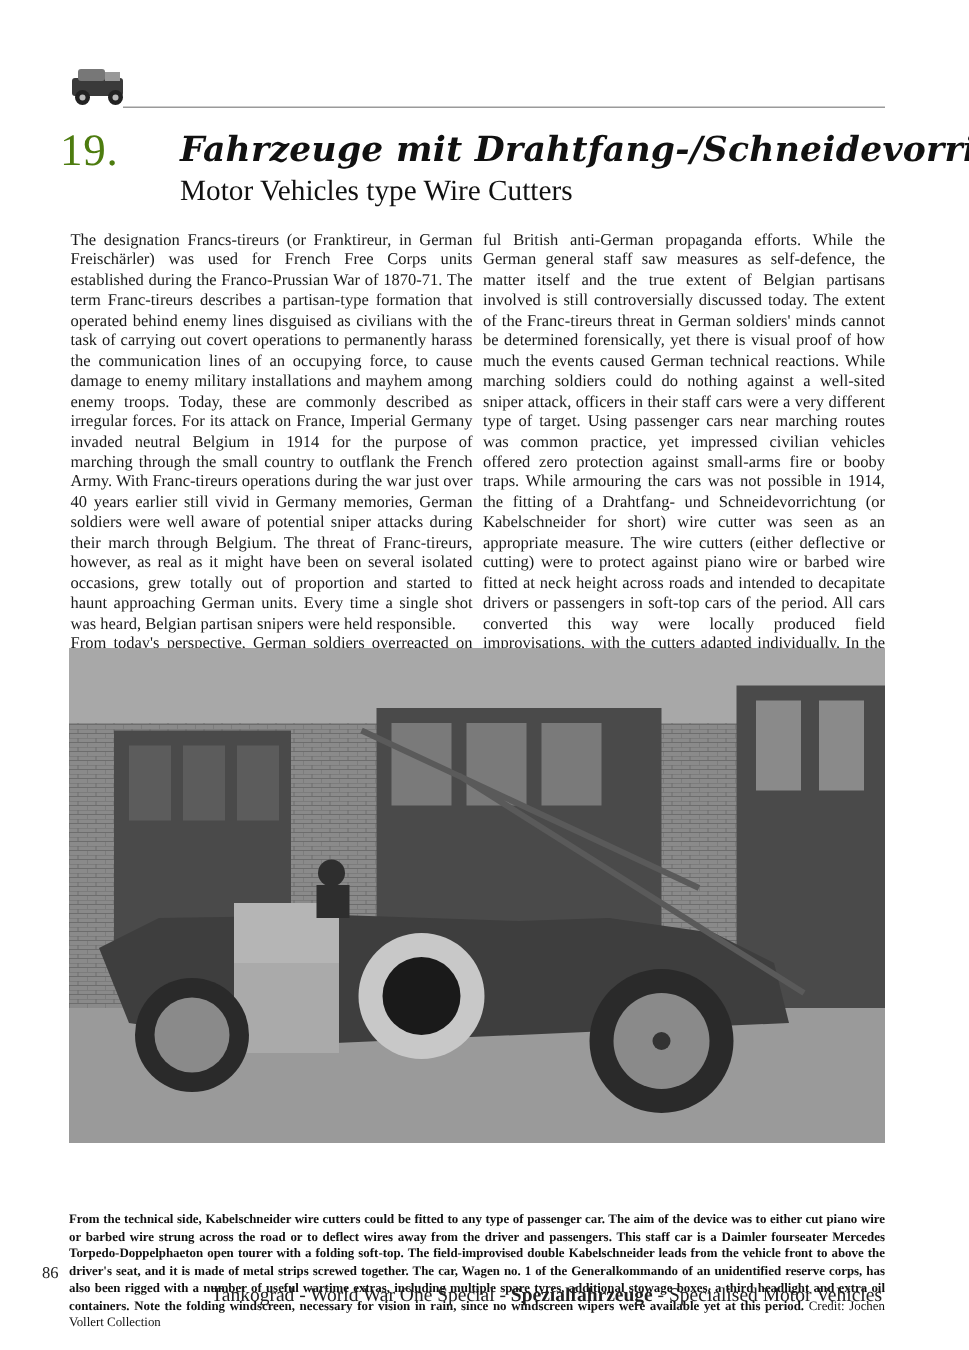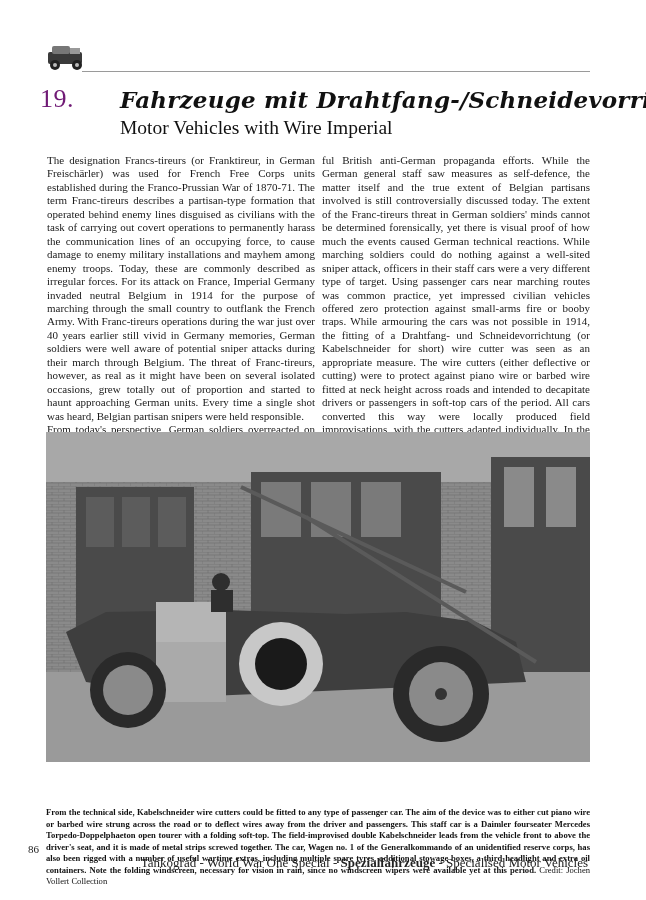--- a/index.html
+++ b/index.html
@@ -1,19 +1,19 @@
 <!DOCTYPE html>
 <html><head>
 <meta charset="utf-8">
 <style>
   html, body { margin:0; padding:0; background:#ffffff; }
   body { width:646px; height:900px; position:relative; overflow:hidden; font-family:"Liberation Serif", serif; color:#1a1a1a; }
   .logo { position:absolute; left:44px; top:38px; width:44px; height:34px; }
   .rule { position:absolute; left:82px; top:71px; width:508px; height:1px; background:#9a9a9a; }
-  .chap-num { position:absolute; left:40px; top:84px; font-size:26px; letter-spacing:0.5px; color:#701a75; }
+  .chap-num { position:absolute; left:40px; top:84px; font-size:30px; letter-spacing:0.5px; color:#4d7c0f; }
   .title-de { position:absolute; left:120px; top:86px; font-size:23px; font-family:"DejaVu Serif", serif; font-style:italic; font-weight:bold; color:#111; letter-spacing:0.2px; white-space:nowrap; }
   .title-en { position:absolute; left:120px; top:117px; font-size:19.5px; color:#111; white-space:nowrap; }
   .col { position:absolute; top:154px; width:268px; font-size:11px; line-height:13.45px; text-align:justify; color:#1a1a1a; }
   .col.left { left:47px; }
   .col.right { left:322px; }
   .col p { margin:0; }
   .col p + p { text-indent:0; }
   .photo { position:absolute; left:46px; top:432px; width:544px; height:330px; background:#6d6d6d; overflow:hidden; }
   .caption { position:absolute; left:46px; top:807px; width:544px; font-size:8.6px; line-height:11.5px; font-weight:bold; text-align:justify; color:#111; }
   .caption .credit { font-weight:normal; }
@@ -30,21 +30,21 @@
   <rect x="26" y="10" width="10" height="6" fill="#999"></rect>
   <circle cx="11" cy="27" r="5" fill="#222"></circle>
   <circle cx="33" cy="27" r="5" fill="#222"></circle>
   <circle cx="11" cy="27" r="2" fill="#bbb"></circle>
   <circle cx="33" cy="27" r="2" fill="#bbb"></circle>
 </svg>
 <div class="rule"></div>
 
 <div class="chap-num">19.</div>
 <div class="title-de">Fahrzeuge mit Drahtfang-/Schneidevorrichtung</div>
-<div class="title-en">Motor Vehicles with Wire Imperial</div>
+<div class="title-en">Motor Vehicles type Wire Cutters</div>
 
 <div class="col left">
   <p>The designation Francs-tireurs (or Franktireur, in German Freischärler) was used for French Free Corps units established during the Franco-Prussian War of 1870-71. The term Franc-tireurs describes a partisan-type formation that operated behind enemy lines disguised as civilians with the task of carrying out covert operations to permanently harass the communication lines of an occupying force, to cause damage to enemy military installations and mayhem among enemy troops. Today, these are commonly described as irregular forces. For its attack on France, Imperial Germany invaded neutral Belgium in 1914 for the purpose of marching through the small country to outflank the French Army. With Franc-tireurs operations during the war just over 40 years earlier still vivid in Germany memories, German soldiers were well aware of potential sniper attacks during their march through Belgium. The threat of Franc-tireurs, however, as real as it might have been on several isolated occasions, grew totally out of proportion and started to haunt approaching German units. Every time a single shot was heard, Belgian partisan snipers were held responsible.</p>
   <p>From today's perspective, German soldiers overreacted on most occasions, looking for someone responsible and grabbing the next "guilty-looking" person. Many innocent Belgian civilians lost their lives in these early weeks of World War One, and the Francs-tireurs scare culminated in the massacre of Dinant on 23 August 1914, when German soldiers killed 674 Belgian civilians. The way in which the German side overreacted, later became the centre of one of the most success-</p>
 </div>
 <div class="col right">
   <p>ful British anti-German propaganda efforts. While the German general staff saw measures as self-defence, the matter itself and the true extent of Belgian partisans involved is still controversially discussed today. The extent of the Franc-tireurs threat in German soldiers' minds cannot be determined forensically, yet there is visual proof of how much the events caused German technical reactions. While marching soldiers could do nothing against a well-sited sniper attack, officers in their staff cars were a very different type of target. Using passenger cars near marching routes was common practice, yet impressed civilian vehicles offered zero protection against small-arms fire or booby traps. While armouring the cars was not possible in 1914, the fitting of a Drahtfang- und Schneidevorrichtung (or Kabelschneider for short) wire cutter was seen as an appropriate measure. The wire cutters (either deflective or cutting) were to protect against piano wire or barbed wire fitted at neck height across roads and intended to decapitate drivers or passengers in soft-top cars of the period. All cars converted this way were locally produced field improvisations, with the cutters adapted individually. In the end, the Kabelschneider were a thing only from the summer of 1914 till early 1915, after which occupied Belgium was seen as less of a threat.</p>
   <p>The number of Kabelschneider-equipped staff cars remained relatively low. Wire cutters were not fitted to trucks, as these were high and sturdy enough to drive through any wire across roads.</p>
 </div>
 

